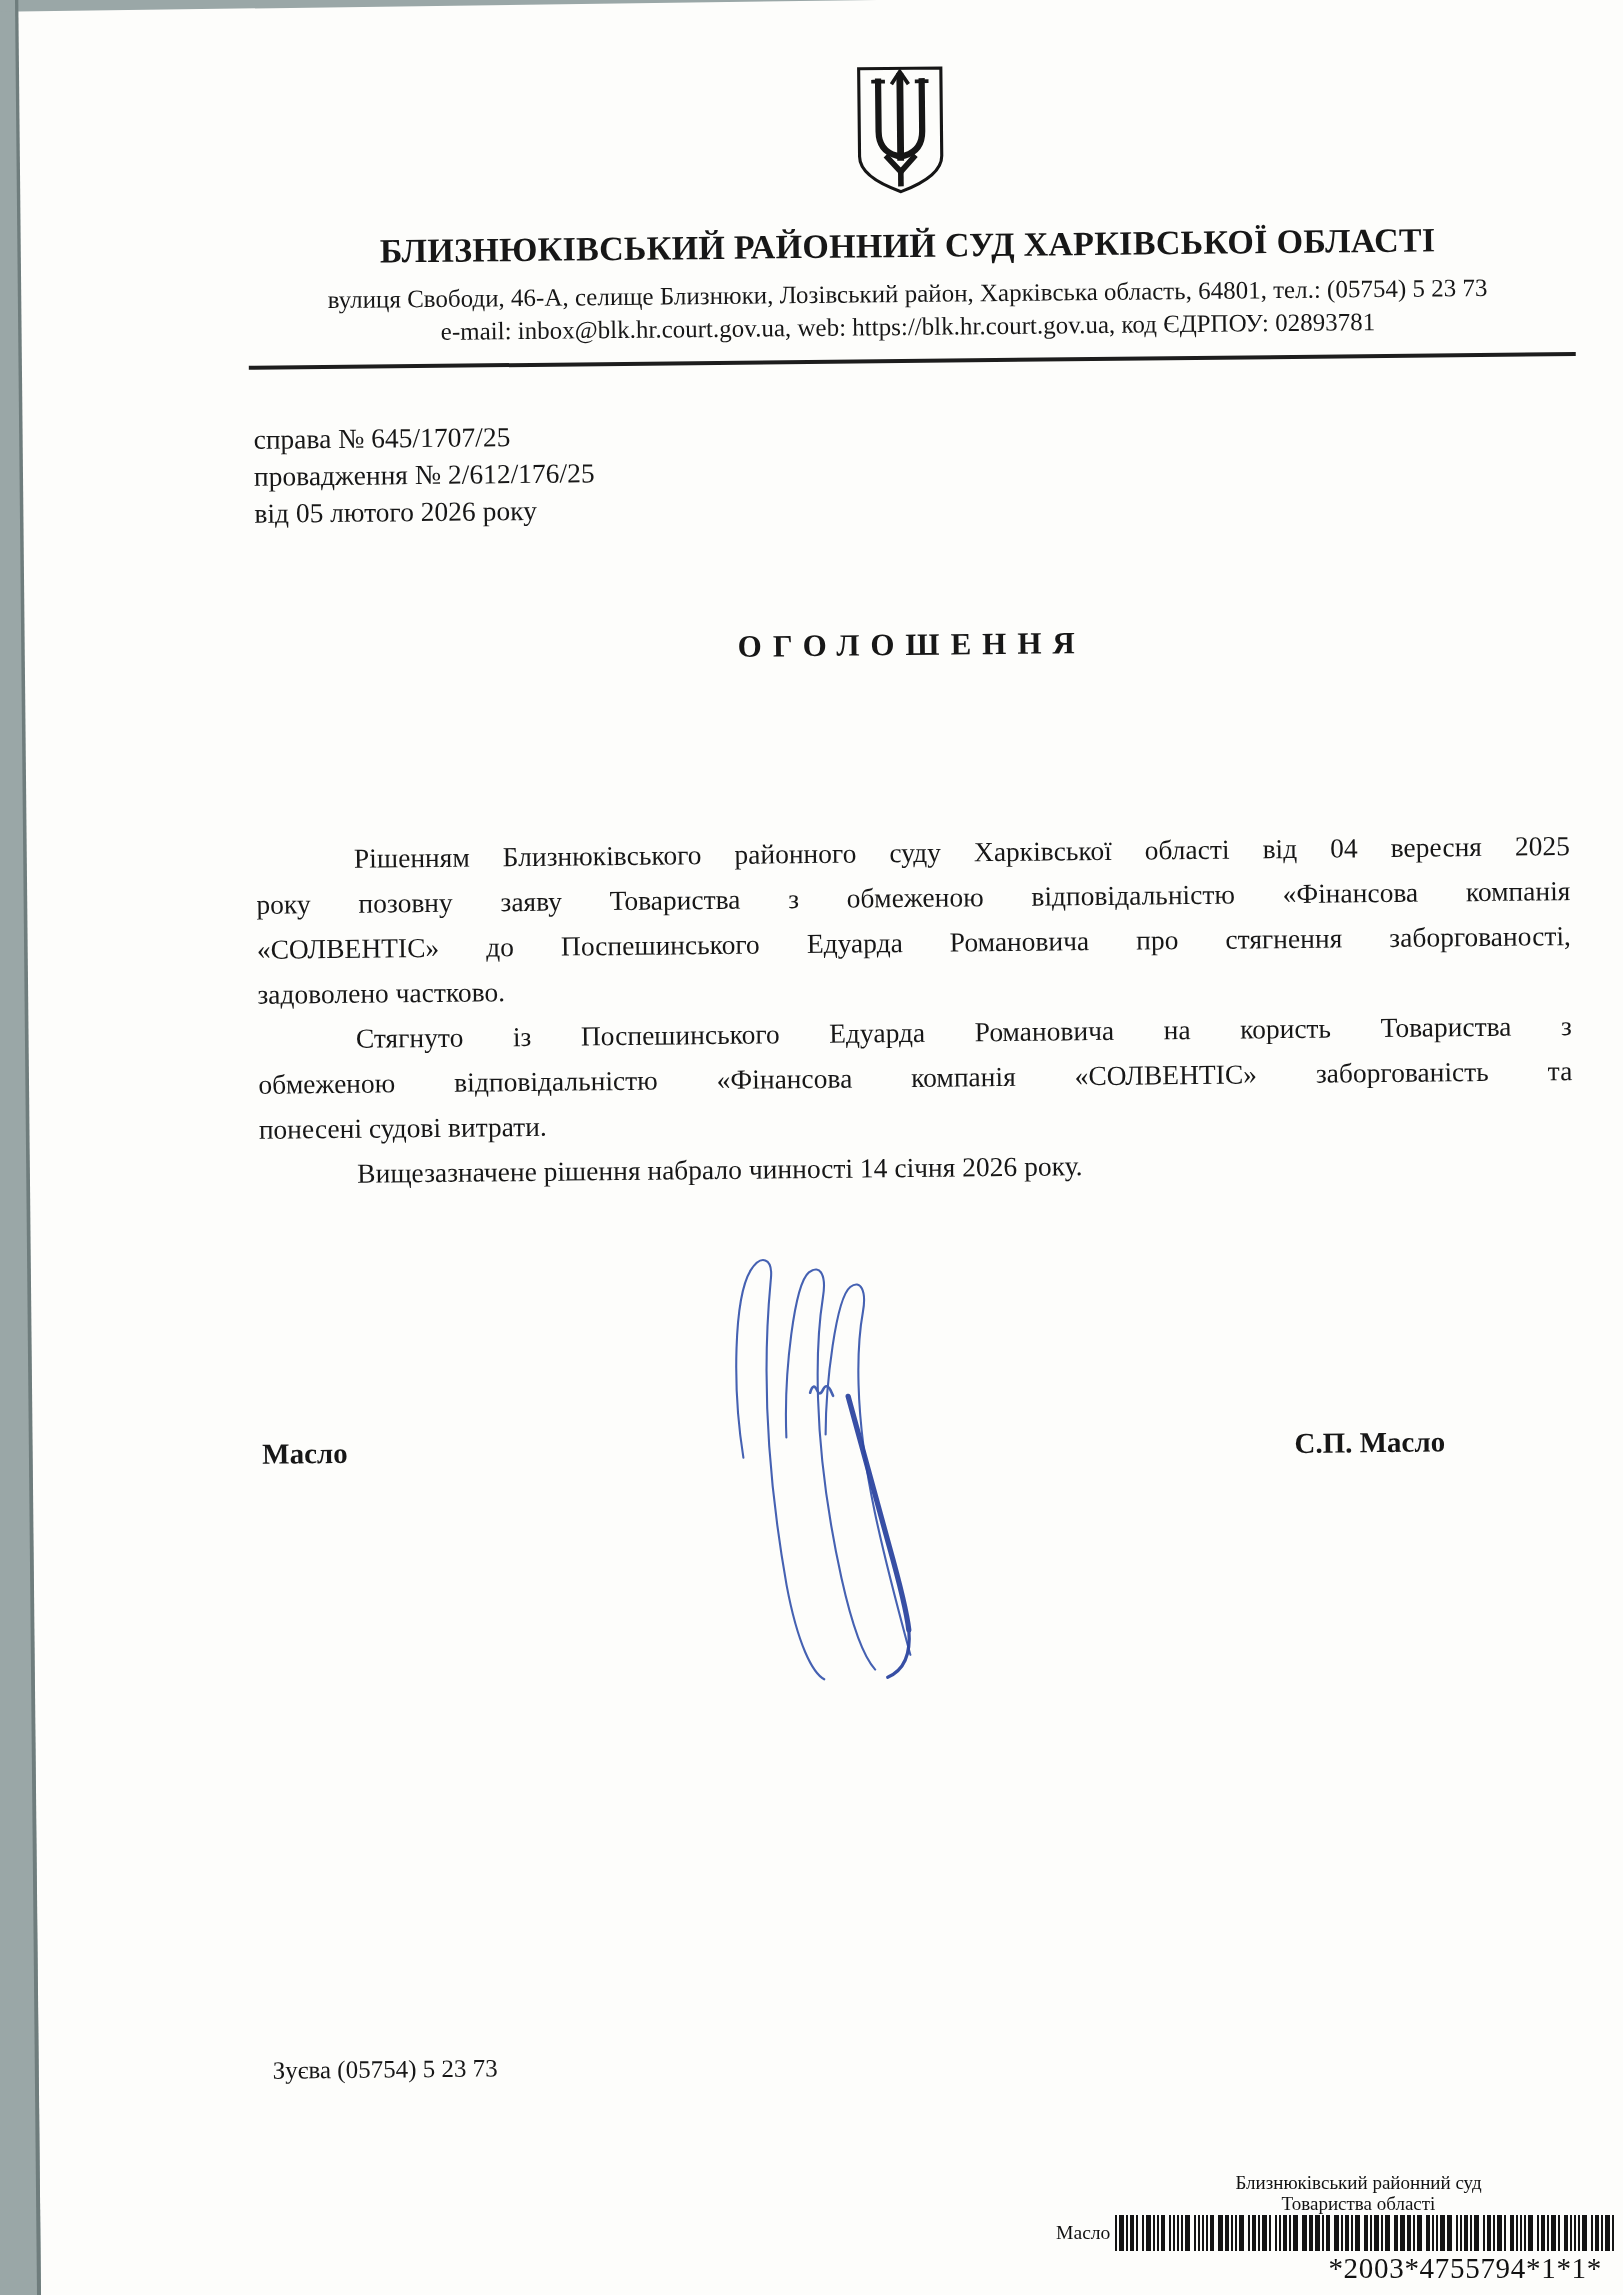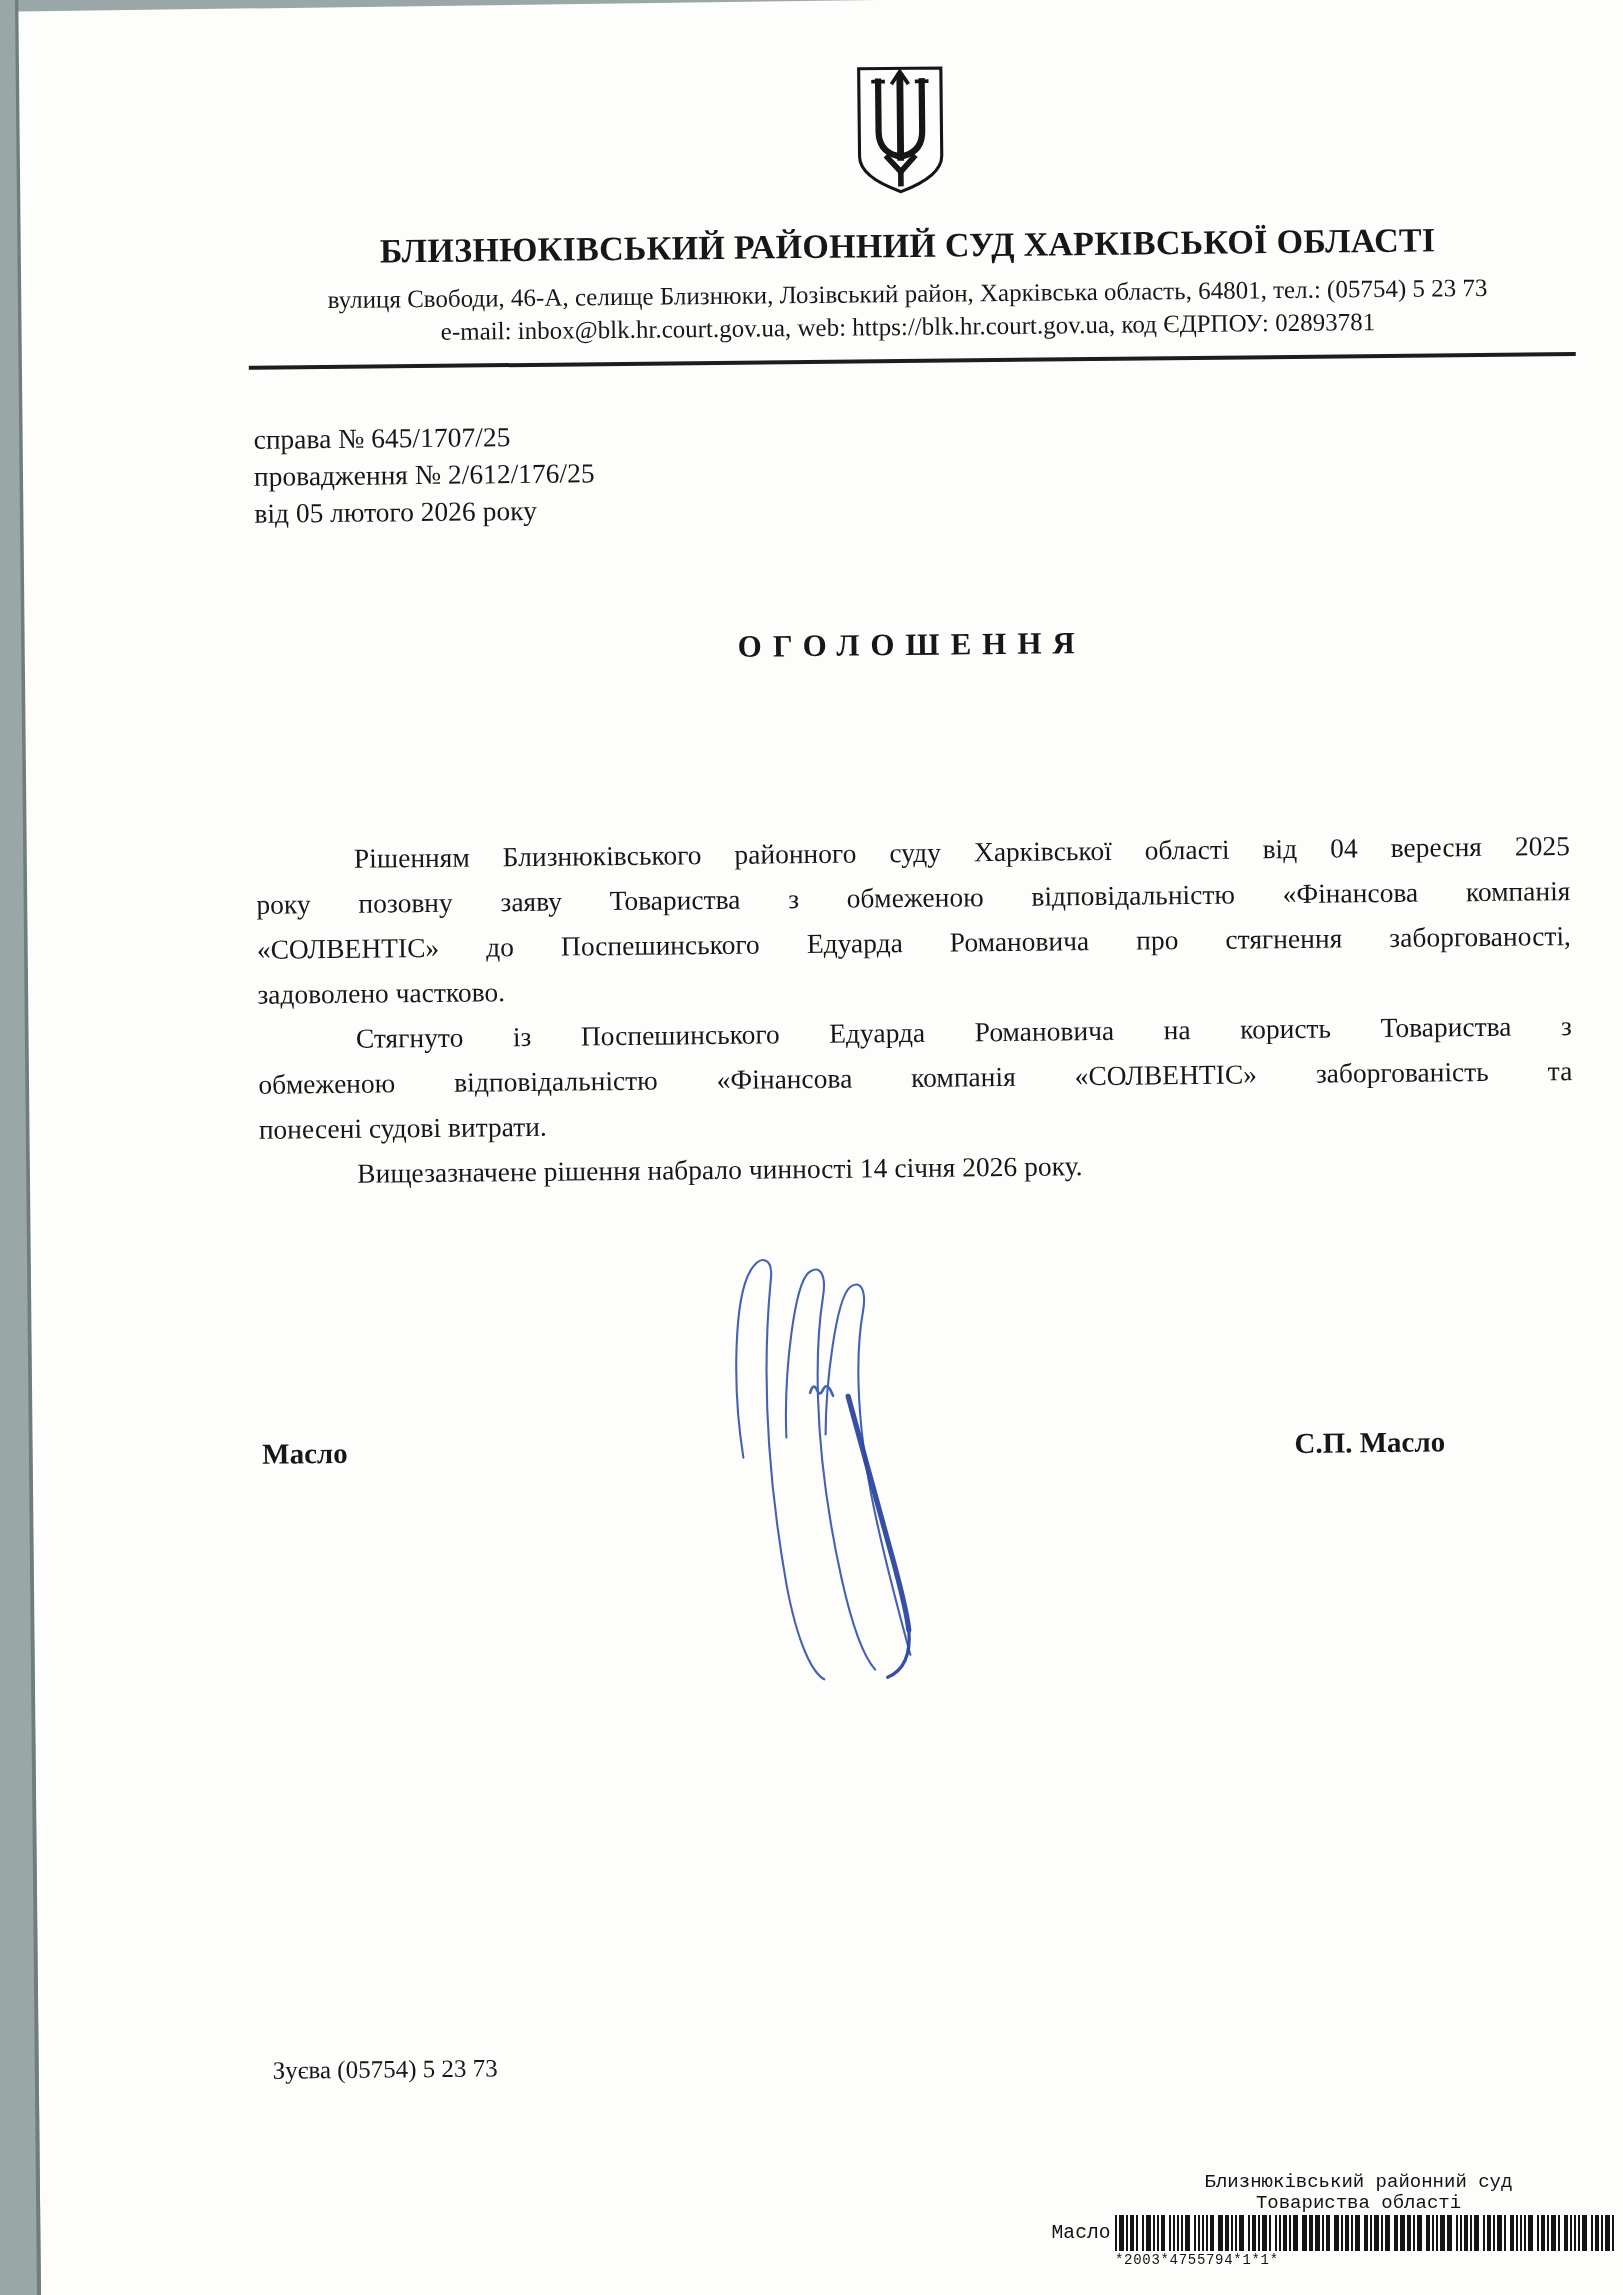--- a/index.html
+++ b/index.html
@@ -62,28 +62,28 @@
     left:259px; top:1432px; width:1314px;
     display:flex; justify-content:space-between; align-items:baseline;
     font-weight:bold; font-size:29px;
   }
   .judge-name { margin-right:131px; }
   .signature-svg { left:710px; top:1237px; width:216px; height:445px; }
   .clerk-line { left:263px; top:2051px; font-size:25px; }
   
   .bc-wrap {
     position:absolute; left:1047px; top:2172px; z-index:8;
-    font-family:Liberation Mono, monospace; color:#121212;
+    font-family:Liberation Serif, serif; color:#121212;
   }
   .bc-labels { margin-left:68px; width:487px; text-align:center; font-size:19px; line-height:21px; }
   .bc-row { display:flex; align-items:stretch; height:36px; margin-top:0.7px; }
   .bc-zueva { width:68px; text-align:right; padding-right:4.6px; box-sizing:border-box; font-size:19.6px; line-height:36px; }
   .bc-bars { display:flex; align-items:stretch; }
   .bc-bars i { display:block; background:#141414; height:100%; flex:0 0 auto; }
-  .bc-code { margin-left:68px; width:487px; text-align:left; font-size:14px; margin-top:1.3px; letter-spacing:0.7px; }
+  .bc-code { margin-left:68px; width:487px; text-align:right; font-size:29px; margin-top:1.3px; letter-spacing:0.7px; }
 </style>
 </head>
 <body>
 
 <div class="scan-strip-left"></div>
 <div class="scan-strip-left-edge"></div>
 <div class="scan-strip-top"></div>
 
 <div class="doc">
 

